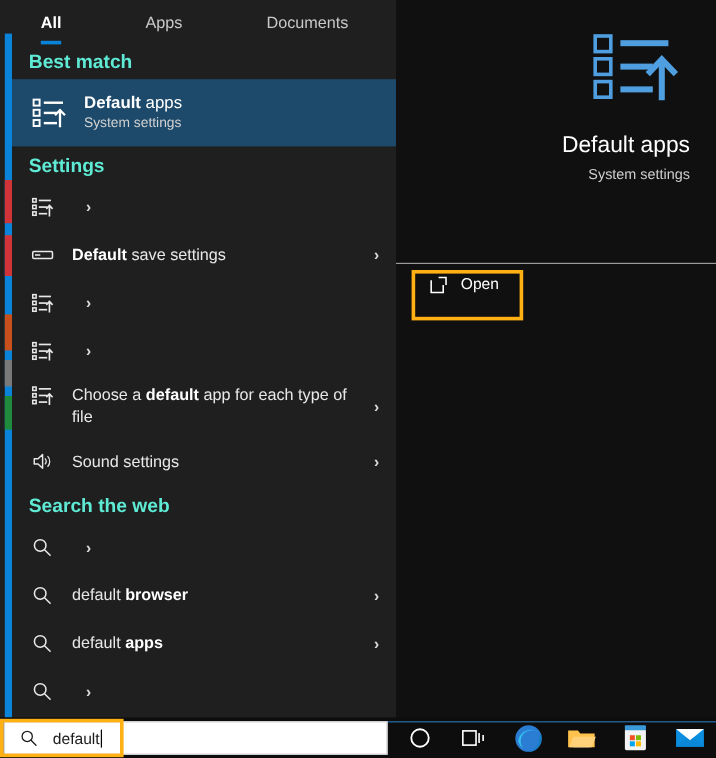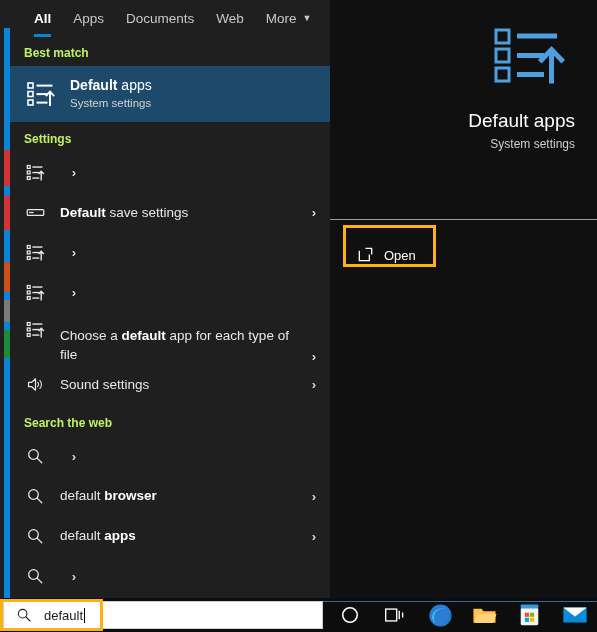--- a/index.html
+++ b/index.html
@@ -70,20 +70,21 @@
   }
 
   
   .tabbar {
     height: 42px;
     display: flex;
     align-items: flex-start;
     padding-left: 13px;
     padding-top: 9px;
     box-sizing: border-box;
+    gap: 48px;
   }
   .tab {
     position: relative;
     color: #c8c8c8;
     font-size: 13.5px;
     padding: 0 11px;
     height: 30px;
     line-height: 19px;
     cursor: default;
     white-space: nowrap;
@@ -103,22 +104,22 @@
   .tab .caret {
     display: inline-block;
     margin-left: 6px;
     font-size: 9px;
     position: relative;
     top: -2px;
   }
 
   
   .section-head {
-    color: #bef264;
-    font-size: 12px;
+    color: #5eead4;
+    font-size: 16px;
     font-weight: bold;
     padding: 0 0 0 14px;
     height: 24px;
     line-height: 22px;
   }
 
   
   .bestmatch {
     height: 56px;
     background: #1d4a6b;
@@ -146,21 +147,21 @@
   .row {
     min-height: 40px;
     display: flex;
     align-items: center;
     padding-left: 14px;
     padding-right: 10px;
     box-sizing: border-box;
     cursor: default;
     position: relative;
   }
-  .row.two-line { min-height: 52px; align-items: flex-end; }
+  .row.two-line { min-height: 52px; }
   .row .r-icon {
     width: 22px;
     flex: 0 0 22px;
     margin-right: 14px;
     display: flex;
     align-items: center;
     justify-content: center;
   }
   .row .r-label {
     flex: 1 1 auto;
@@ -220,21 +221,21 @@
     position: absolute;
     left: 0; top: 220px;
     width: 267px;
     height: 70px;
   }
   .open-btn {
     position: absolute;
     left: 17px; top: 9px;
     width: 85px; height: 34px;
     display: flex;
-    align-items: flex-end;
+    align-items: flex-start;
     padding-left: 10px;
     box-sizing: border-box;
     background: #101010;
     cursor: default;
   }
   .open-btn .o-icon { margin-right: 10px; display:flex; align-items:center; }
   .open-btn .o-label { color: #ffffff; font-size: 13px; }
   .highlight-open {
     position: absolute;
     left: 13px; top: 5px;

